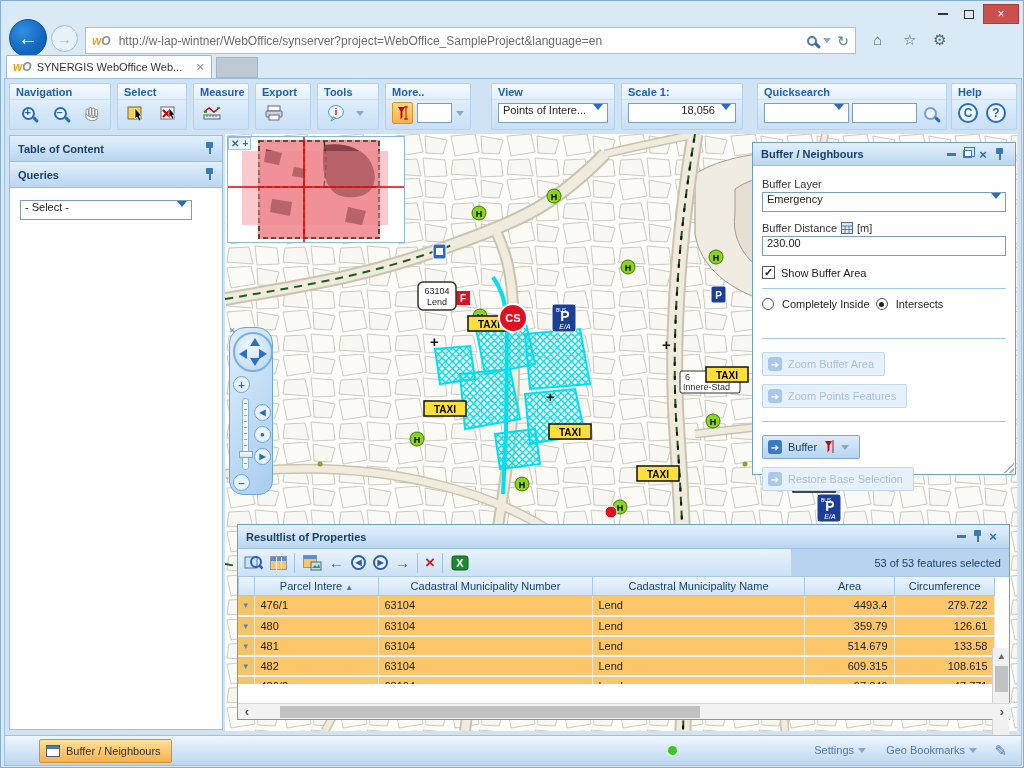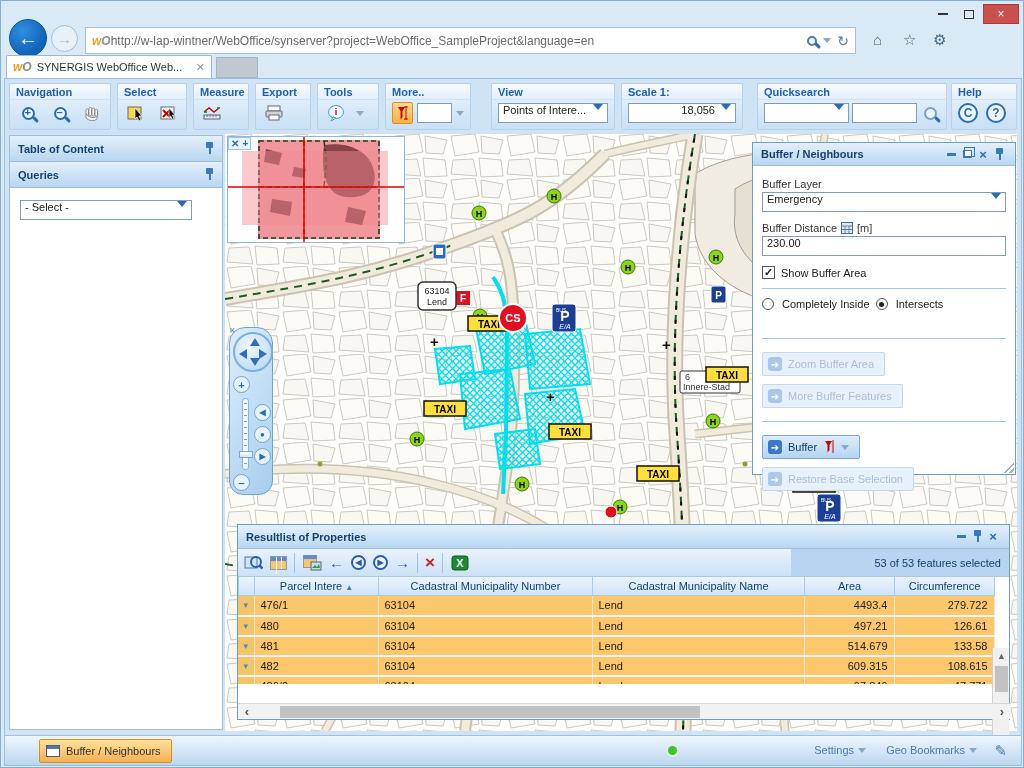--- a/index.html
+++ b/index.html
@@ -5,21 +5,21 @@
   * { margin:0; padding:0; box-sizing:border-box; }
   html,body { width:1024px; height:768px; font-family:"Liberation Sans", sans-serif; font-size:11px; color:#222; }
   #win { position:relative; width:1024px; height:768px; background:#d9e9f6; border:1px solid #86aed0; overflow:hidden; }
 
   
   .winbtn { position:absolute; top:3px; height:20px; display:flex; align-items:center; justify-content:center; color:#333; font-size:12px; }
   #btn-close { background:#c9504c; color:#fff; border:1px solid #a93c38; }
   .addr { position:absolute; left:84px; top:26px; width:771px; height:27px; background:#fff; border:1px solid #a3c3dd; display:flex; align-items:center; padding:0 6px; }
   .favicon { font-weight:bold; font-style:italic; font-size:12px; }
   .favicon .w { color:#f0a020; } .favicon .o { color:#8a8f96; }
-  .urltext { color:#6b6b6b; font-size:12px; white-space:nowrap; overflow:hidden; flex:1; }
+  .urltext { margin-left:8px; color:#6b6b6b; font-size:12px; white-space:nowrap; overflow:hidden; flex:1; }
   .addr-icons { display:flex; align-items:center; gap:6px; color:#5a7a96; font-size:13px; }
   .circle-btn { border-radius:50%; display:flex; align-items:center; justify-content:center; }
   #back-btn { position:absolute; left:8px; top:18px; width:38px; height:38px; background:radial-gradient(circle at 35% 30%, #2f8fe0, #0e62b8 70%); border:1px solid #0a4f96; color:#fff; font-size:20px; font-weight:bold; }
   #fwd-btn { position:absolute; left:50px; top:24px; width:27px; height:27px; background:#e9f1f8; border:1px solid #9fbdd4; color:#9fbdd4; font-size:15px; }
   .browser-glyph { font-size:15px; color:#49687f; }
   
   #tab { position:absolute; left:5px; top:54px; width:206px; height:23px; background:#fdfefe; border:1px solid #9db8cc; border-bottom:none; border-radius:2px 2px 0 0; display:flex; align-items:center; padding:0 6px; gap:5px; }
   #tab-title { flex:1; color:#333; white-space:nowrap; overflow:hidden; font-size:11px; }
   #newtab-stub { position:absolute; left:215px; top:56px; width:42px; height:21px; background:#bfc9d2; border:1px solid #a8b4be; }
 
@@ -581,21 +581,21 @@
           &nbsp;<span class="radio sel"></span>
           <span>Intersects</span>
         </div>
         <hr class="bp-hr" style="margin-top:28px;">
         <div><span class="bbtn">
               <span class="go">➔</span>
               <span>Zoom Buffer Area</span>
             </span></div>
         <div><span class="bbtn">
               <span class="go">➔</span>
-              <span>More Buffer Features</span>
+              <span>Zoom Points Features</span>
             </span></div>
         <hr class="bp-hr">
         <div><span class="bbtn on">
               <span class="go">➔</span>
               <span>Buffer</span>
           <svg width="12" height="14">
                 <path d="M2 1 h7 l-2.5 4 v5 l-2 2.5 v-7.5 z" fill="#c00"></path>
                 <path d="M10 0 v13" stroke="#c00"></path>
               </svg>
           <span class="dd-arrow sm"></span>
@@ -675,21 +675,21 @@
                 <td style="width:214px;">63104</td>
                 <td style="width:212px;">Lend</td>
               <td class="num" style="width:90px;">4493.4</td>
                 <td class="num" style="width:100px;">279.722</td>
             </tr>
               <tr>
               <td class="rowarrow" style="width:16px;">▾</td>
               <td style="width:124px;">480</td>
                 <td style="width:214px;">63104</td>
                 <td style="width:212px;">Lend</td>
-              <td class="num" style="width:90px;">497.21</td>
+              <td class="num" style="width:90px;">359.79</td>
                 <td class="num" style="width:100px;">126.61</td>
             </tr>
               <tr>
               <td class="rowarrow" style="width:16px;">▾</td>
               <td style="width:124px;">481</td>
                 <td style="width:214px;">63104</td>
                 <td style="width:212px;">Lend</td>
               <td class="num" style="width:90px;">514.679</td>
                 <td class="num" style="width:100px;">133.58</td>
             </tr>

